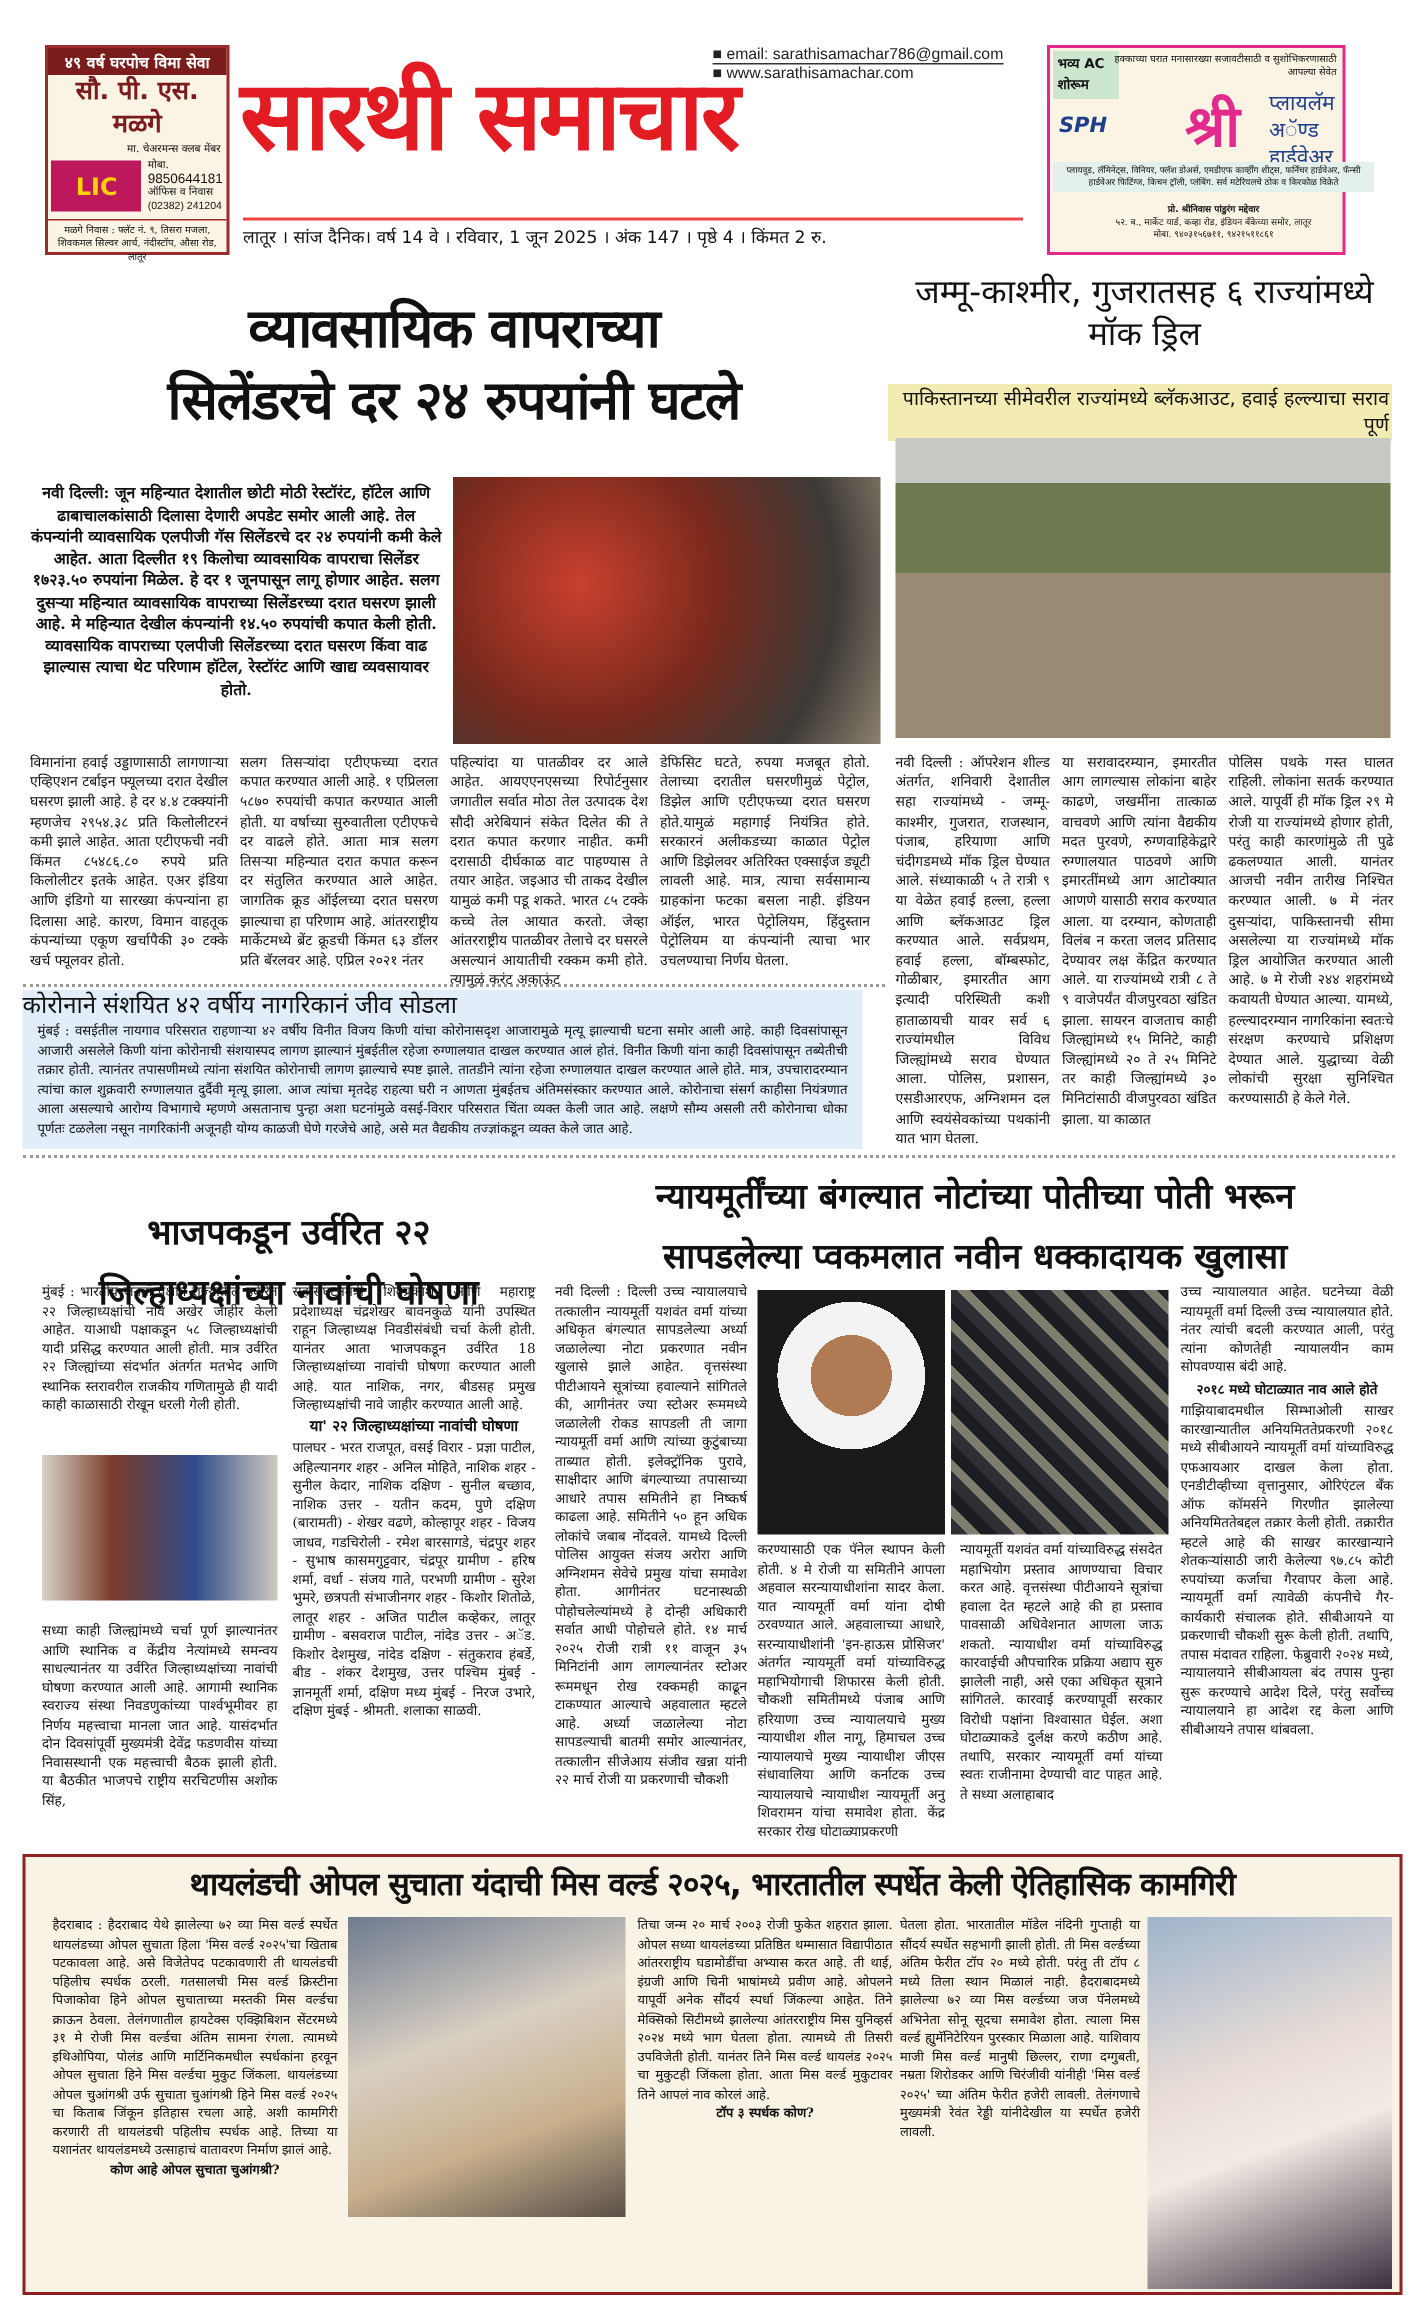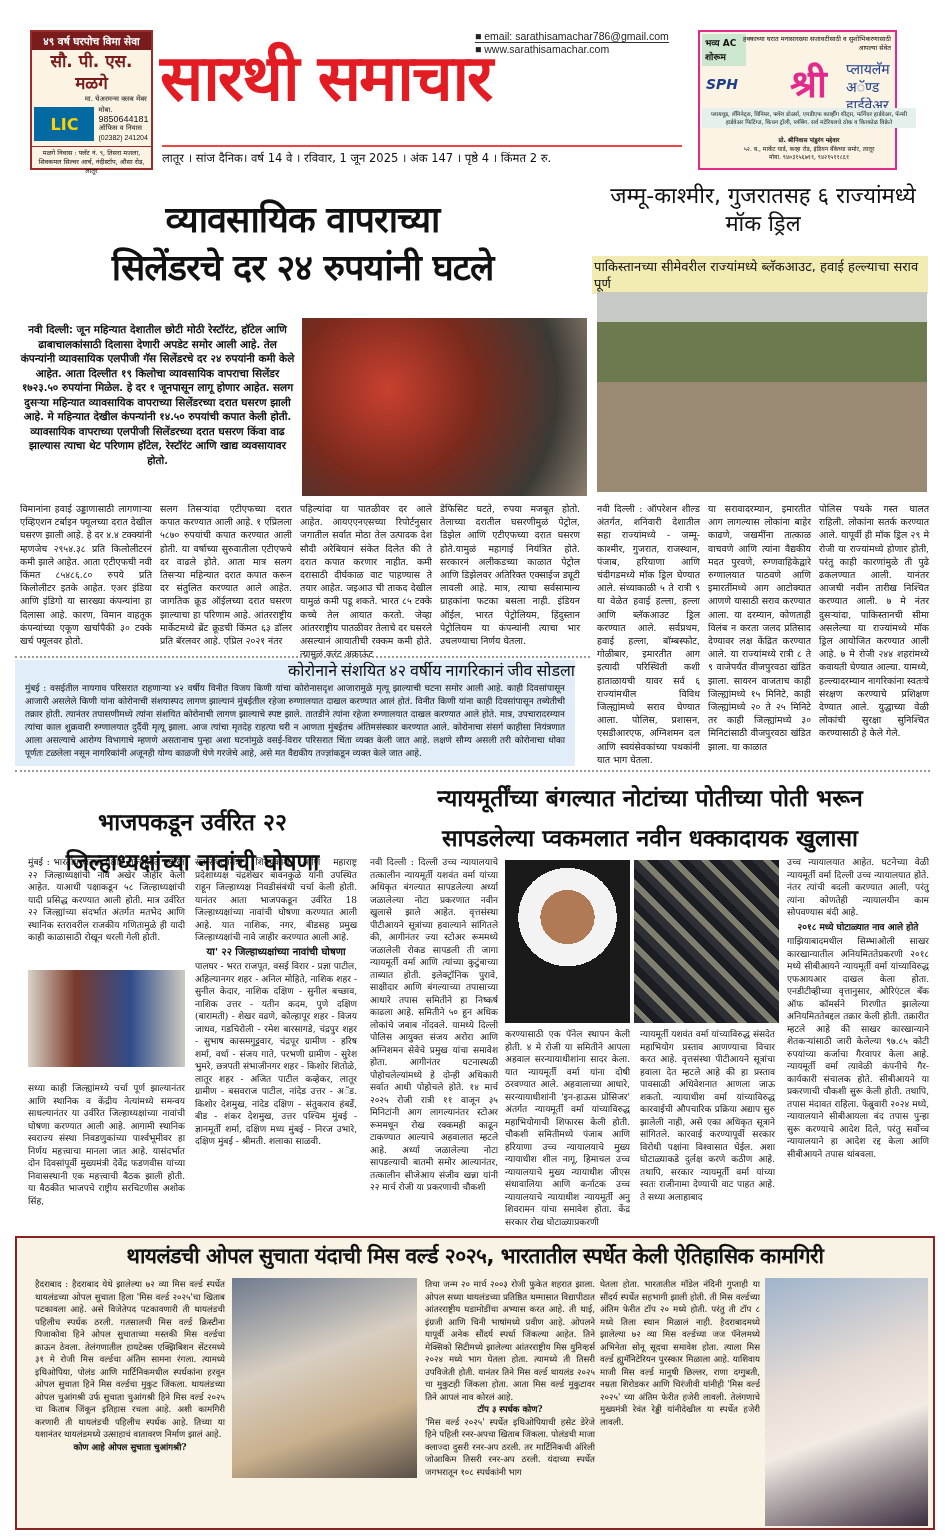--- a/index.html
+++ b/index.html
@@ -3,44 +3,44 @@
 <meta charset="utf-8">
 <style>
 *{box-sizing:border-box;margin:0;padding:0}
 body{width:945px;height:1538px;background:#fff;font-family:"DejaVu Serif",serif;color:#111;position:relative;overflow:hidden}
 .abs{position:absolute}
 .ad-left{left:30px;top:30px;width:123px;height:140px;border:2px solid #9b2c2c;background:#fbf3e4;text-align:center}
 .ad-left .band{background:#7a1c1c;color:#fff;font-size:10.5px;font-weight:bold;padding:2px 0;font-family:"DejaVu Sans",sans-serif}
 .ad-left .name{color:#7a1c1c;font-size:17px;font-weight:bold;font-family:"DejaVu Sans",sans-serif;line-height:22px}
 .ad-left .sub{font-size:7px;text-align:right;padding-right:4px}
 .ad-left .row{display:flex;align-items:center;justify-content:center;gap:4px;margin-top:3px}
-.lic{width:60px;height:34px;background:#0369a1;color:#ffd200;font-weight:bold;font-size:16px;font-family:"DejaVu Sans",sans-serif;display:flex;align-items:center;justify-content:center}
+.lic{width:60px;height:34px;background:#be185d;color:#ffd200;font-weight:bold;font-size:16px;font-family:"DejaVu Sans",sans-serif;display:flex;align-items:center;justify-content:center}
 .ad-left .ph{font-size:7px;line-height:9px;text-align:left}
 .ad-left .addr{font-size:6.5px;line-height:9px;margin-top:4px;border-top:1px solid #9b2c2c;padding-top:2px}
 .masthead{left:160px;top:38px;width:400px;font-family:"DejaVu Sans",sans-serif;font-weight:bold;font-size:64px;color:#e31c23;letter-spacing:-2px;line-height:80px}
 .contact{left:475px;top:30px;font-family:"Liberation Sans",sans-serif;font-size:10.5px;line-height:12px;color:#222}
 .contact div:first-child{border-bottom:1px solid #333}
 .tagline{left:162px;top:145px;width:520px;border-top:2px solid #ef4444;padding-top:3px;font-family:"DejaVu Sans",sans-serif;font-size:11.5px;color:#111}
 .ad-right{left:698px;top:30px;width:199px;height:140px;border:2px solid #e22a8c;background:#fbf3e4;font-family:"DejaVu Sans",sans-serif}
 .ad-right .show{position:absolute;left:2px;top:2px;background:#cde6cf;font-size:9px;font-weight:bold;padding:2px 3px;line-height:14px;width:44px}
 .ad-right .tag{position:absolute;right:4px;top:3px;font-size:6.5px;text-align:right;width:160px;line-height:9px}
 .ad-right .shri{position:absolute;left:90px;top:24px;color:#e22a8c;font-size:38px;font-weight:bold}
 .ad-right .sph{position:absolute;left:6px;top:44px;color:#1e3f8a;font-style:italic;font-weight:bold;font-size:14px}
 .ad-right .brand{position:absolute;left:146px;top:28px;font-size:14px;color:#1e3f8a;line-height:18px}
 .ad-right .prod{position:absolute;left:2px;top:76px;width:214px;background:#e3f0ec;font-size:5.8px;text-align:center;line-height:8px;padding:2px}
 .ad-right .prop{position:absolute;left:2px;top:104px;width:214px;font-size:6px;text-align:center;line-height:8.5px}
 .h1{left:20px;top:196px;width:565px;text-align:center;font-family:"DejaVu Sans",sans-serif;font-weight:bold;font-size:36px;line-height:48px;letter-spacing:-1px}
 .mock-h{left:598px;top:182px;width:330px;text-align:center;font-family:"DejaVu Sans",sans-serif;font-size:22px;line-height:28px}
-.mock-sub{left:592px;top:256px;width:336px;background:#f2ecb3;text-align:left;font-family:"DejaVu Sans",sans-serif;font-size:13px;line-height:17px;padding:2px}
+.mock-sub{left:592px;top:256px;width:336px;background:#f2ecb3;text-align:right;font-family:"DejaVu Sans",sans-serif;font-size:13px;line-height:17px;padding:2px}
 .para{font-size:9.3px;line-height:13.2px;text-align:justify}
 .lead{left:20px;top:322px;width:275px;font-size:10.5px;line-height:14.5px;text-align:center;font-weight:bold}
 .cyl{left:302px;top:318px;width:285px;height:178px;background:radial-gradient(circle at 30% 40%,#c9402f,#7a2a1d 40%,#3c3a36 75%,#8d8070)}
 .mockphoto{left:597px;top:292px;width:330px;height:200px;background:linear-gradient(180deg,#c7c9c4 0 15%,#6d7a4f 15% 45%,#9a8a73 45% 100%)}
 .corona{left:15px;top:660px;width:560px;height:106px;background:#e1edf8}
-.corona h3{font-family:Liberation Serif, serif;font-size:16px;font-weight:normal;text-align:right;line-height:22px}
+.corona h3{font-family:Liberation Sans, sans-serif;font-size:16px;font-weight:normal;text-align:left;line-height:22px}
 .dots{border-top:2px dotted #999}
 .h-bjp{left:20px;top:802px;width:345px;text-align:center;font-family:"DejaVu Sans",sans-serif;font-weight:bold;font-size:23px;line-height:40px}
 .h-judge{left:370px;top:778px;width:560px;text-align:center;font-family:"DejaVu Sans",sans-serif;font-weight:bold;font-size:23px;line-height:40px}
 .fadnavis{left:28px;top:970px;width:157px;height:97px;background:linear-gradient(90deg,#d9d3c8,#7a3a2a 30%,#2f4c8a 65%,#cfcac0)}
 .judgephoto{left:505px;top:860px;width:125px;height:163px;background:radial-gradient(circle at 50% 35%,#b07a55 0 22%,#f3f3f3 22% 40%,#1a1a1a 40%)}
 .cashphoto{left:634px;top:860px;width:145px;height:163px;background:repeating-linear-gradient(45deg,#2e2f34 0 8px,#7f7d6e 8px 14px,#1c1d22 14px 22px)}
 .miss{left:15px;top:1236px;width:920px;height:294px;border:2px solid #8b2323;background:#f9f3e5}
 .miss h2{font-family:"DejaVu Sans",sans-serif;font-weight:bold;font-size:21px;text-align:center;line-height:36px;letter-spacing:-.5px}
 .missp1{left:232px;top:1278px;width:185px;height:200px;background:linear-gradient(160deg,#6e7b8f,#d8cfc2 40%,#c9b08d 70%,#5a5048)}
 .missp2{left:765px;top:1278px;width:163px;height:248px;background:linear-gradient(160deg,#9fb4cc,#e8ddd6 40%,#f2ebe4 60%,#3b2f3f)}
@@ -146,16 +146,15 @@
   <h2>थायलंडची ओपल सुचाता यंदाची मिस वर्ल्ड २०२५, भारतातील स्पर्धेत केली ऐतिहासिक कामगिरी</h2>
 </div>
 <div class="abs small" style="left:35px;top:1278px;width:190px;font-size:8.6px">
   <div>हैदराबाद : हैदराबाद येथे झालेल्या ७२ व्या मिस वर्ल्ड स्पर्धेत थायलंडच्या ओपल सुचाता हिला 'मिस वर्ल्ड २०२५'चा खिताब पटकावला आहे. असे विजेतेपद पटकावणारी ती थायलंडची पहिलीच स्पर्धक ठरली. गतसालची मिस वर्ल्ड क्रिस्टीना पिजाकोवा हिने ओपल सुचाताच्या मस्तकी मिस वर्ल्डचा क्राऊन ठेवला. तेलंगणातील हायटेक्स एक्झिबिशन सेंटरमध्ये ३१ मे रोजी मिस वर्ल्डचा अंतिम सामना रंगला. त्यामध्ये इथिओपिया, पोलंड आणि मार्टिनिकमधील स्पर्धकांना हरवून ओपल सुचाता हिने मिस वर्ल्डचा मुकुट जिंकला. थायलंडच्या ओपल चुआंगश्री उर्फ सुचाता चुआंगश्री हिने मिस वर्ल्ड २०२५ चा किताब जिंकून इतिहास रचला आहे. अशी कामगिरी करणारी ती थायलंडची पहिलीच स्पर्धक आहे. तिच्या या यशानंतर थायलंडमध्ये उत्साहाचं वातावरण निर्माण झालं आहे.</div>
   <div class="cent">कोण आहे ओपल सुचाता चुआंगश्री?</div>
 </div>
 <div class="abs missp1"></div>
 <div class="abs small" style="left:425px;top:1278px;width:170px;font-size:8.6px">
   <div>तिचा जन्म २० मार्च २००३ रोजी फुकेत शहरात झाला. ओपल सध्या थायलंडच्या प्रतिष्ठित थम्मासात विद्यापीठात आंतरराष्ट्रीय घडामोडींचा अभ्यास करत आहे. ती थाई, इंग्रजी आणि चिनी भाषांमध्ये प्रवीण आहे. ओपलने यापूर्वी अनेक सौंदर्य स्पर्धा जिंकल्या आहेत. तिने मेक्सिको सिटीमध्ये झालेल्या आंतरराष्ट्रीय मिस युनिव्हर्स २०२४ मध्ये भाग घेतला होता. त्यामध्ये ती तिसरी उपविजेती होती. यानंतर तिने मिस वर्ल्ड थायलंड २०२५ चा मुकुटही जिंकला होता. आता मिस वर्ल्ड मुकुटावर तिने आपलं नाव कोरलं आहे.</div>
   <div class="cent">टॉप ३ स्पर्धक कोण?</div>
-  <div>'मिस वर्ल्ड २०२५' स्पर्धेत इथिओपियाची हसेट डेरेजे हिने पहिली रनर-अपचा खिताब जिंकला. पोलंडची माजा क्लाज्दा दुसरी रनर-अप ठरली. तर मार्टिनिकची ऑरेली जोआकिम तिसरी रनर-अप ठरली. यंदाच्या स्पर्धेत जगभरातून १०८ स्पर्धकांनी भाग</div>
 </div>
 <div class="abs small" style="left:600px;top:1278px;width:160px;font-size:8.6px">घेतला होता. भारतातील मॉडेल नंदिनी गुप्ताही या सौंदर्य स्पर्धेत सहभागी झाली होती. ती मिस वर्ल्डच्या अंतिम फेरीत टॉप २० मध्ये होती. परंतु ती टॉप ८ मध्ये तिला स्थान मिळालं नाही. हैदराबादमध्ये झालेल्या ७२ व्या मिस वर्ल्डच्या जज पॅनेलमध्ये अभिनेता सोनू सूदचा समावेश होता. त्याला मिस वर्ल्ड ह्युमॅनिटेरियन पुरस्कार मिळाला आहे. याशिवाय माजी मिस वर्ल्ड मानुषी छिल्लर, राणा दग्गुबती, नम्रता शिरोडकर आणि चिरंजीवी यांनीही 'मिस वर्ल्ड २०२५' च्या अंतिम फेरीत हजेरी लावली. तेलंगणाचे मुख्यमंत्री रेवंत रेड्डी यांनीदेखील या स्पर्धेत हजेरी लावली.</div>
 <div class="abs missp2"></div>
 
 </body></html>

